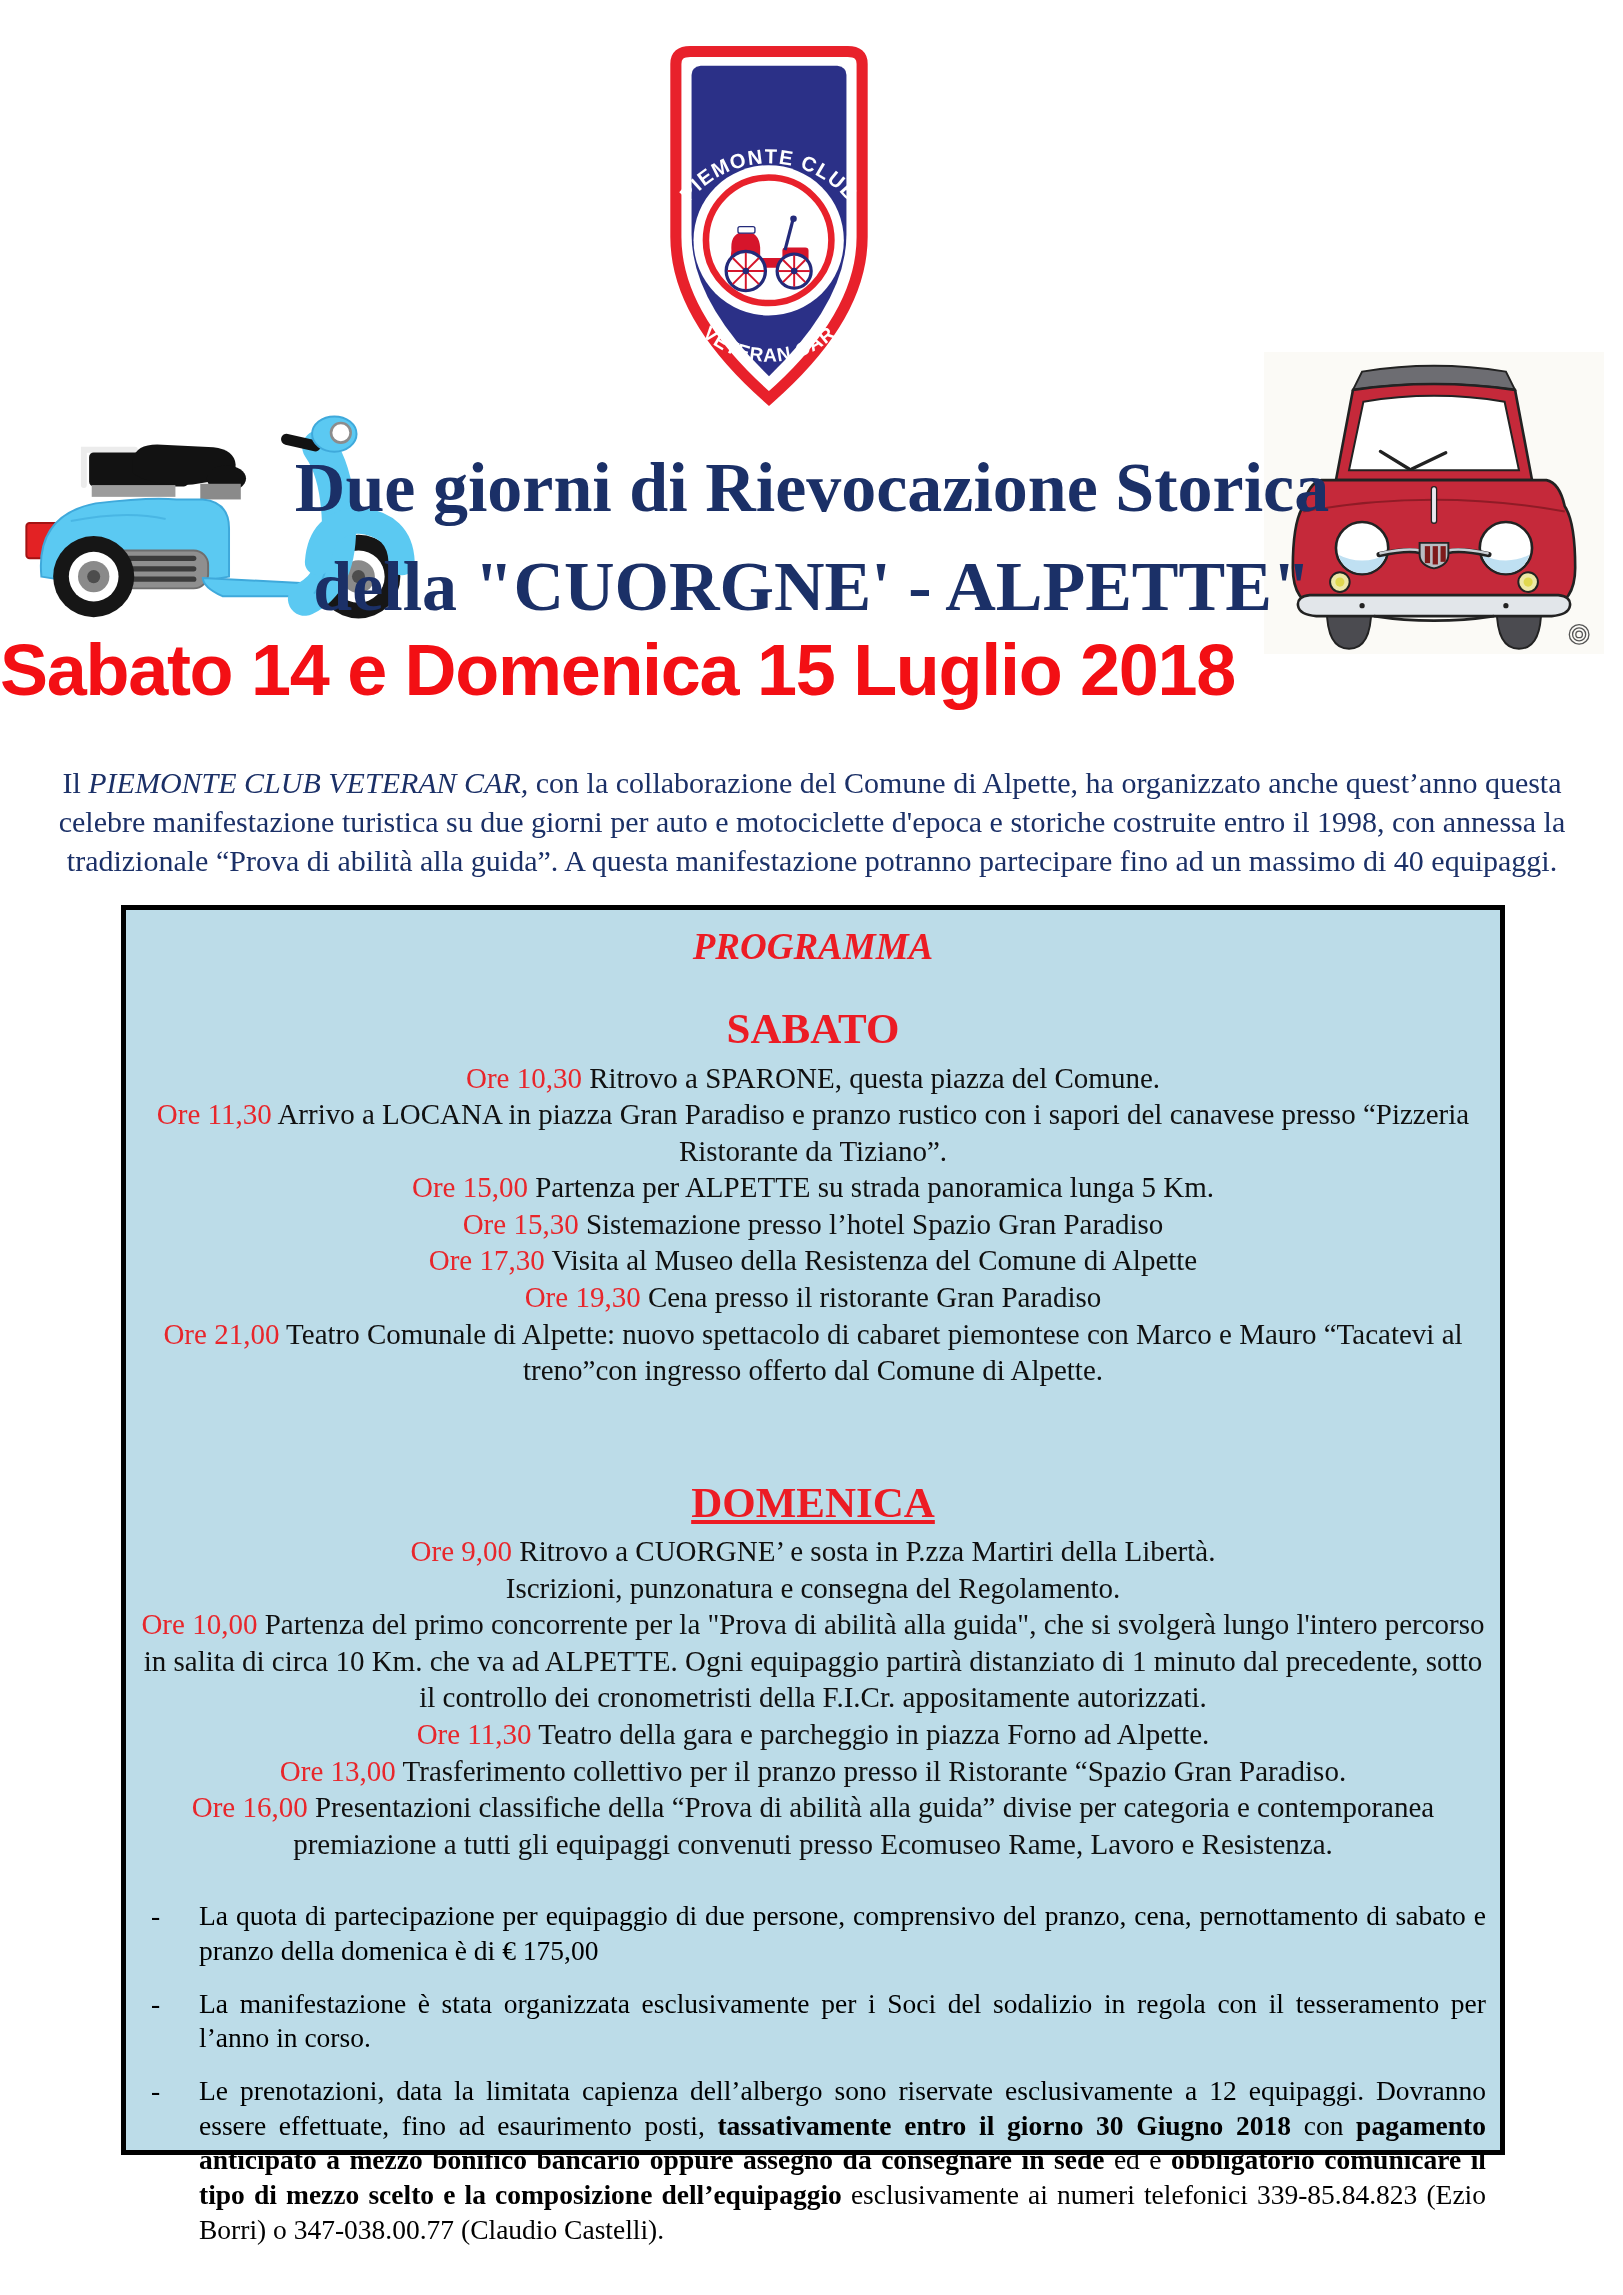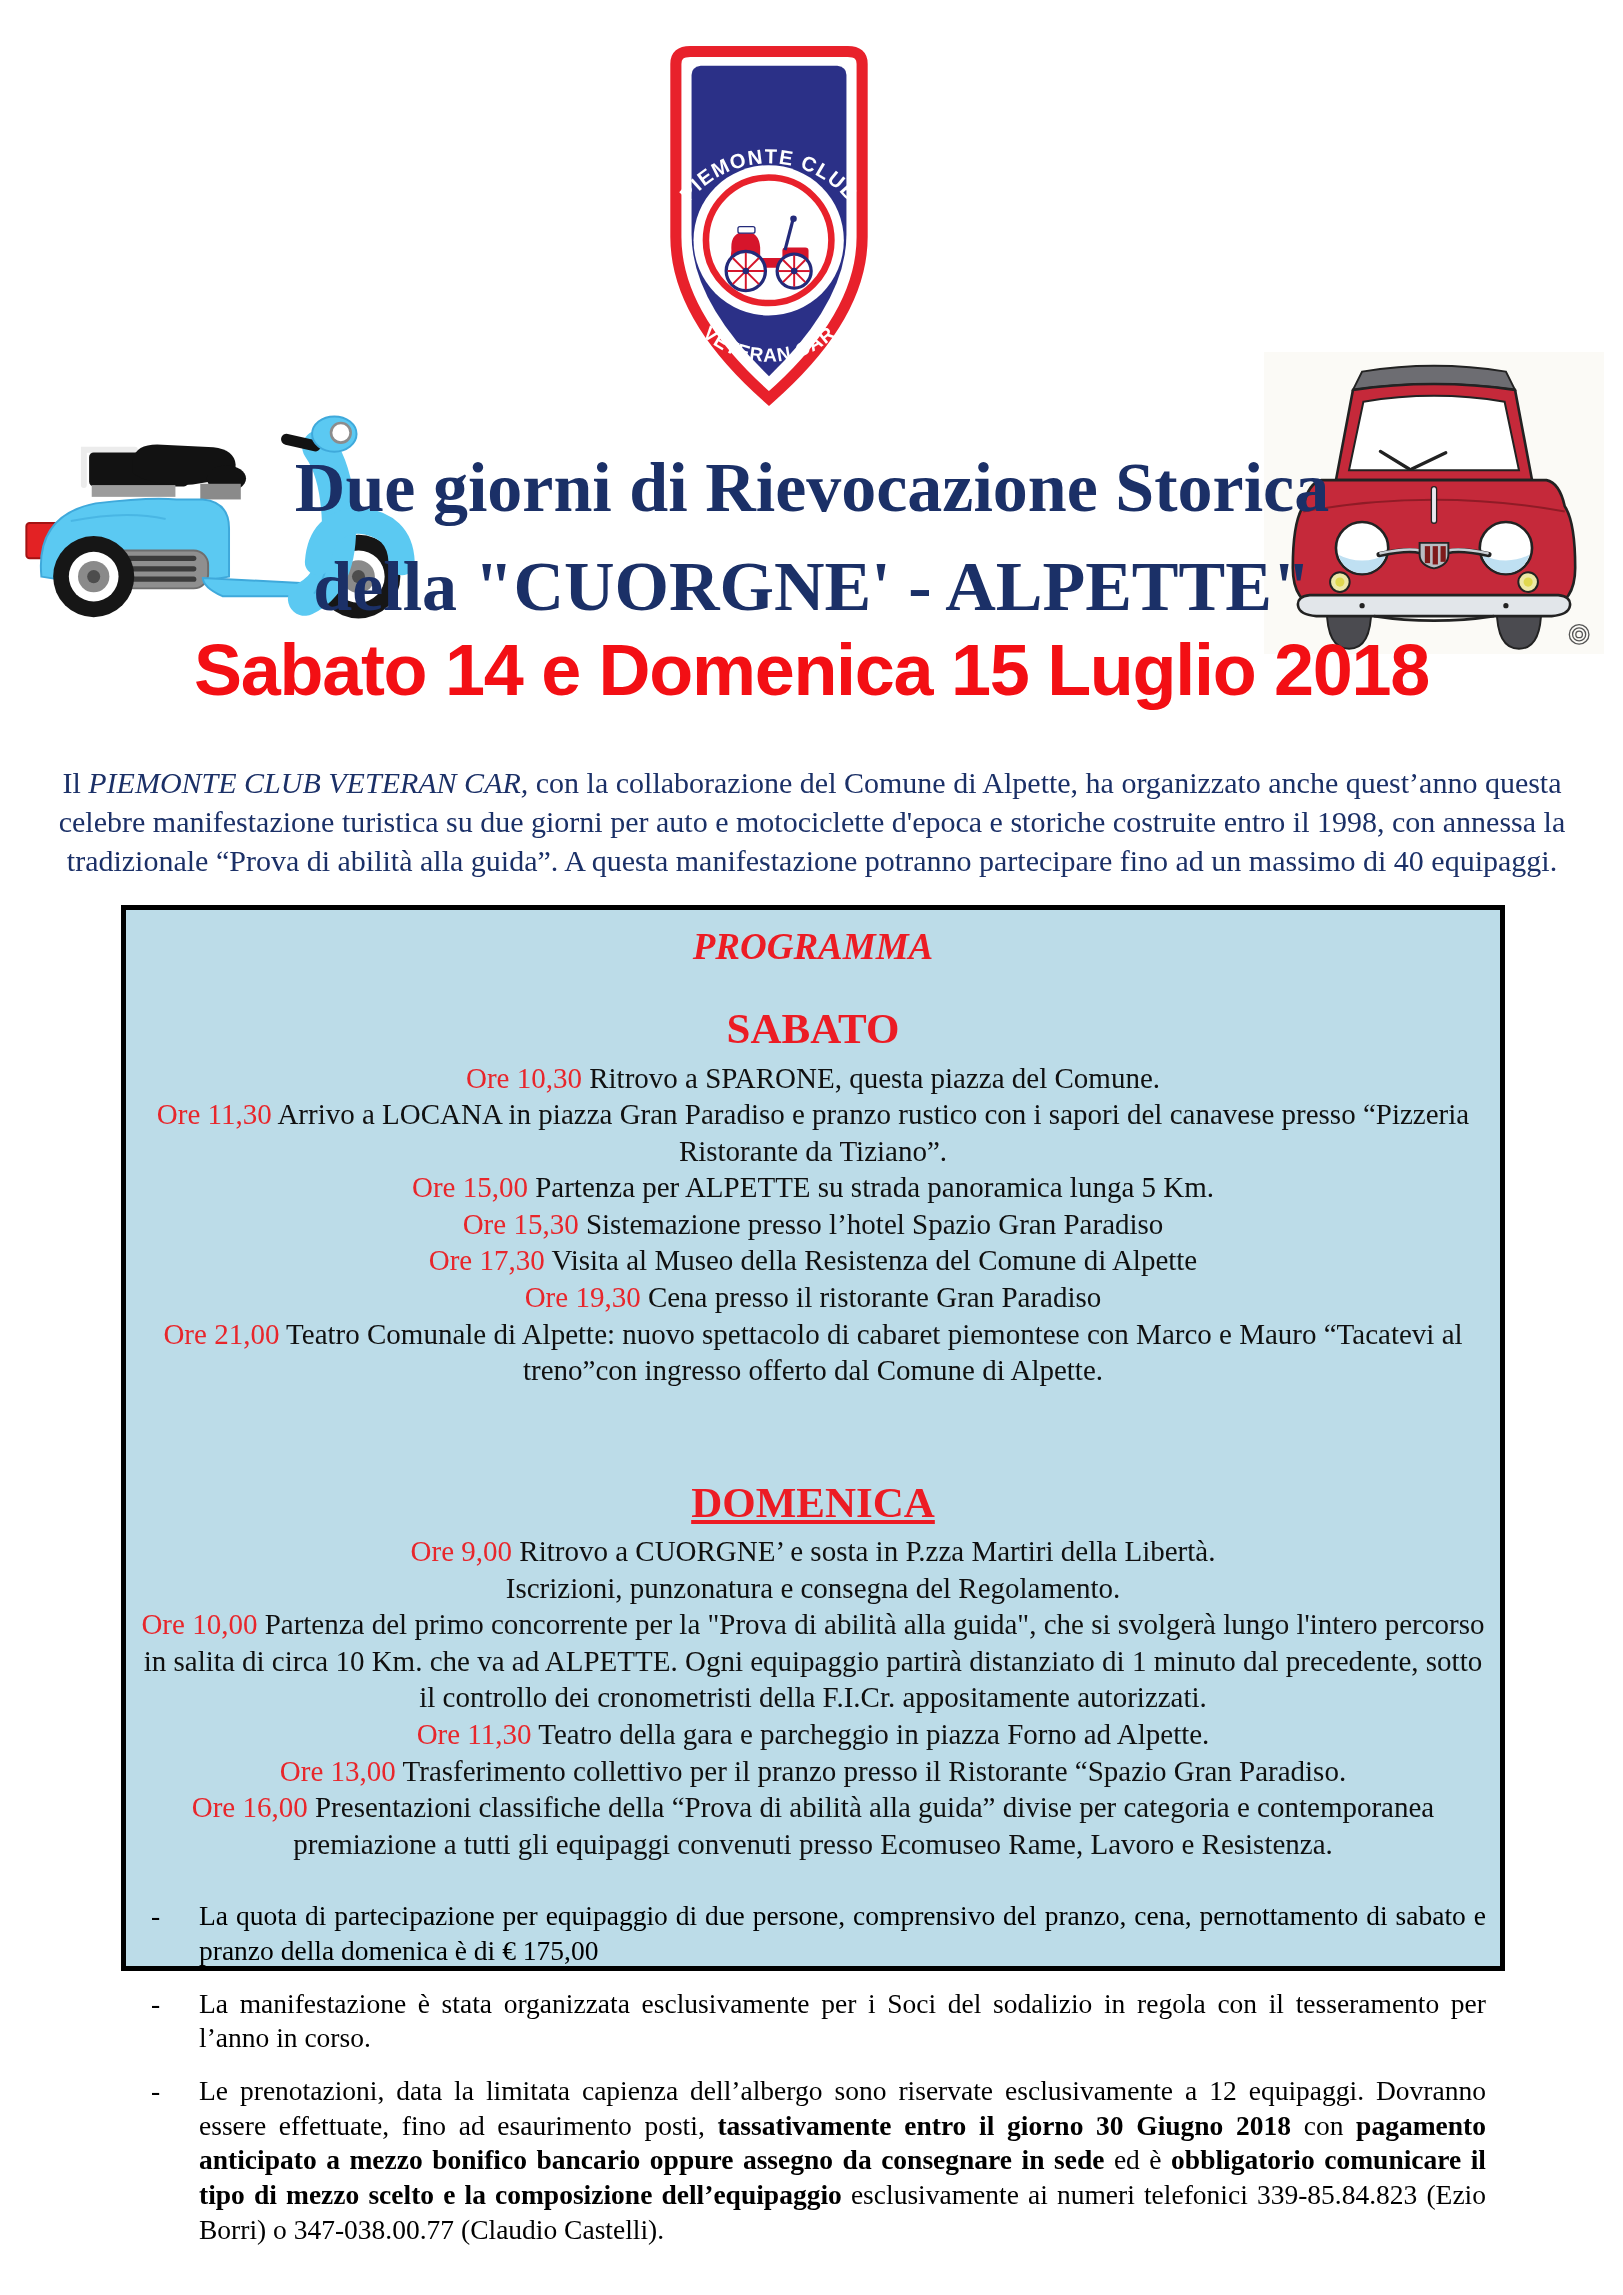--- a/index.html
+++ b/index.html
@@ -6,29 +6,29 @@
   body{width:1623px;height:2295px;position:relative;font-family:"Liberation Serif",serif;overflow:hidden;}
 
   .logo-wrap{position:absolute;left:656px;top:41px;width:226px;height:366px;}
   .scooter-wrap{position:absolute;left:5.2px;top:387px;width:452px;height:255px;}
   .car-wrap{position:absolute;left:1264px;top:352px;width:340px;height:302px;}
 
   .main-title{position:absolute;left:236px;top:391px;width:1152px;text-align:center;
     color:#1b3067;font-weight:bold;font-size:70px;line-height:1.42;}
   .main-title .tline{display:block;}
 
-  .date-heading{position:absolute;left:0;top:633px;width:1623px;text-align:center;
+  .date-heading{position:absolute;left:0;top:633px;width:1623px;
     font-family:"Liberation Sans",sans-serif;font-weight:bold;font-size:72px;
     color:#f30f14;letter-spacing:-1.3px;line-height:1.05;}
 
   .intro{position:absolute;left:46px;top:733px;width:1532px;text-align:center;
     font-size:30px;line-height:1.3;color:#1b3067;}
   .intro .club{font-style:italic;}
 
-  .program-box{position:absolute;left:121px;top:905px;width:1384px;height:1066px;
+  .program-box{position:absolute;left:121px;top:905px;width:1384px;height:1250px;
     background:#bcdce8;border:5.9px solid #000;box-sizing:border-box;text-align:center;
     color:#101010;font-size:29px;line-height:1.26;}
   .program-title{margin:14.4px 0 0 0;color:#ec1c24;font-size:37px;font-style:italic;font-weight:bold;}
   .section-title{margin:0;color:#ec1c24;font-size:43px;font-weight:bold;line-height:1.2;}
   .sec-sabato .section-title{margin-top:32px;margin-bottom:5.2px;}
   .sec-domenica .section-title{margin-top:88px;margin-bottom:5.2px;text-decoration:underline;}
   .schedule-line{margin:0;padding:0 11.8px;}
   .schedule-line .time{color:#e8262b;}
 
   .notes{position:absolute;left:151px;top:1899px;width:1335px;font-size:27.5px;line-height:1.26;color:#000;}

